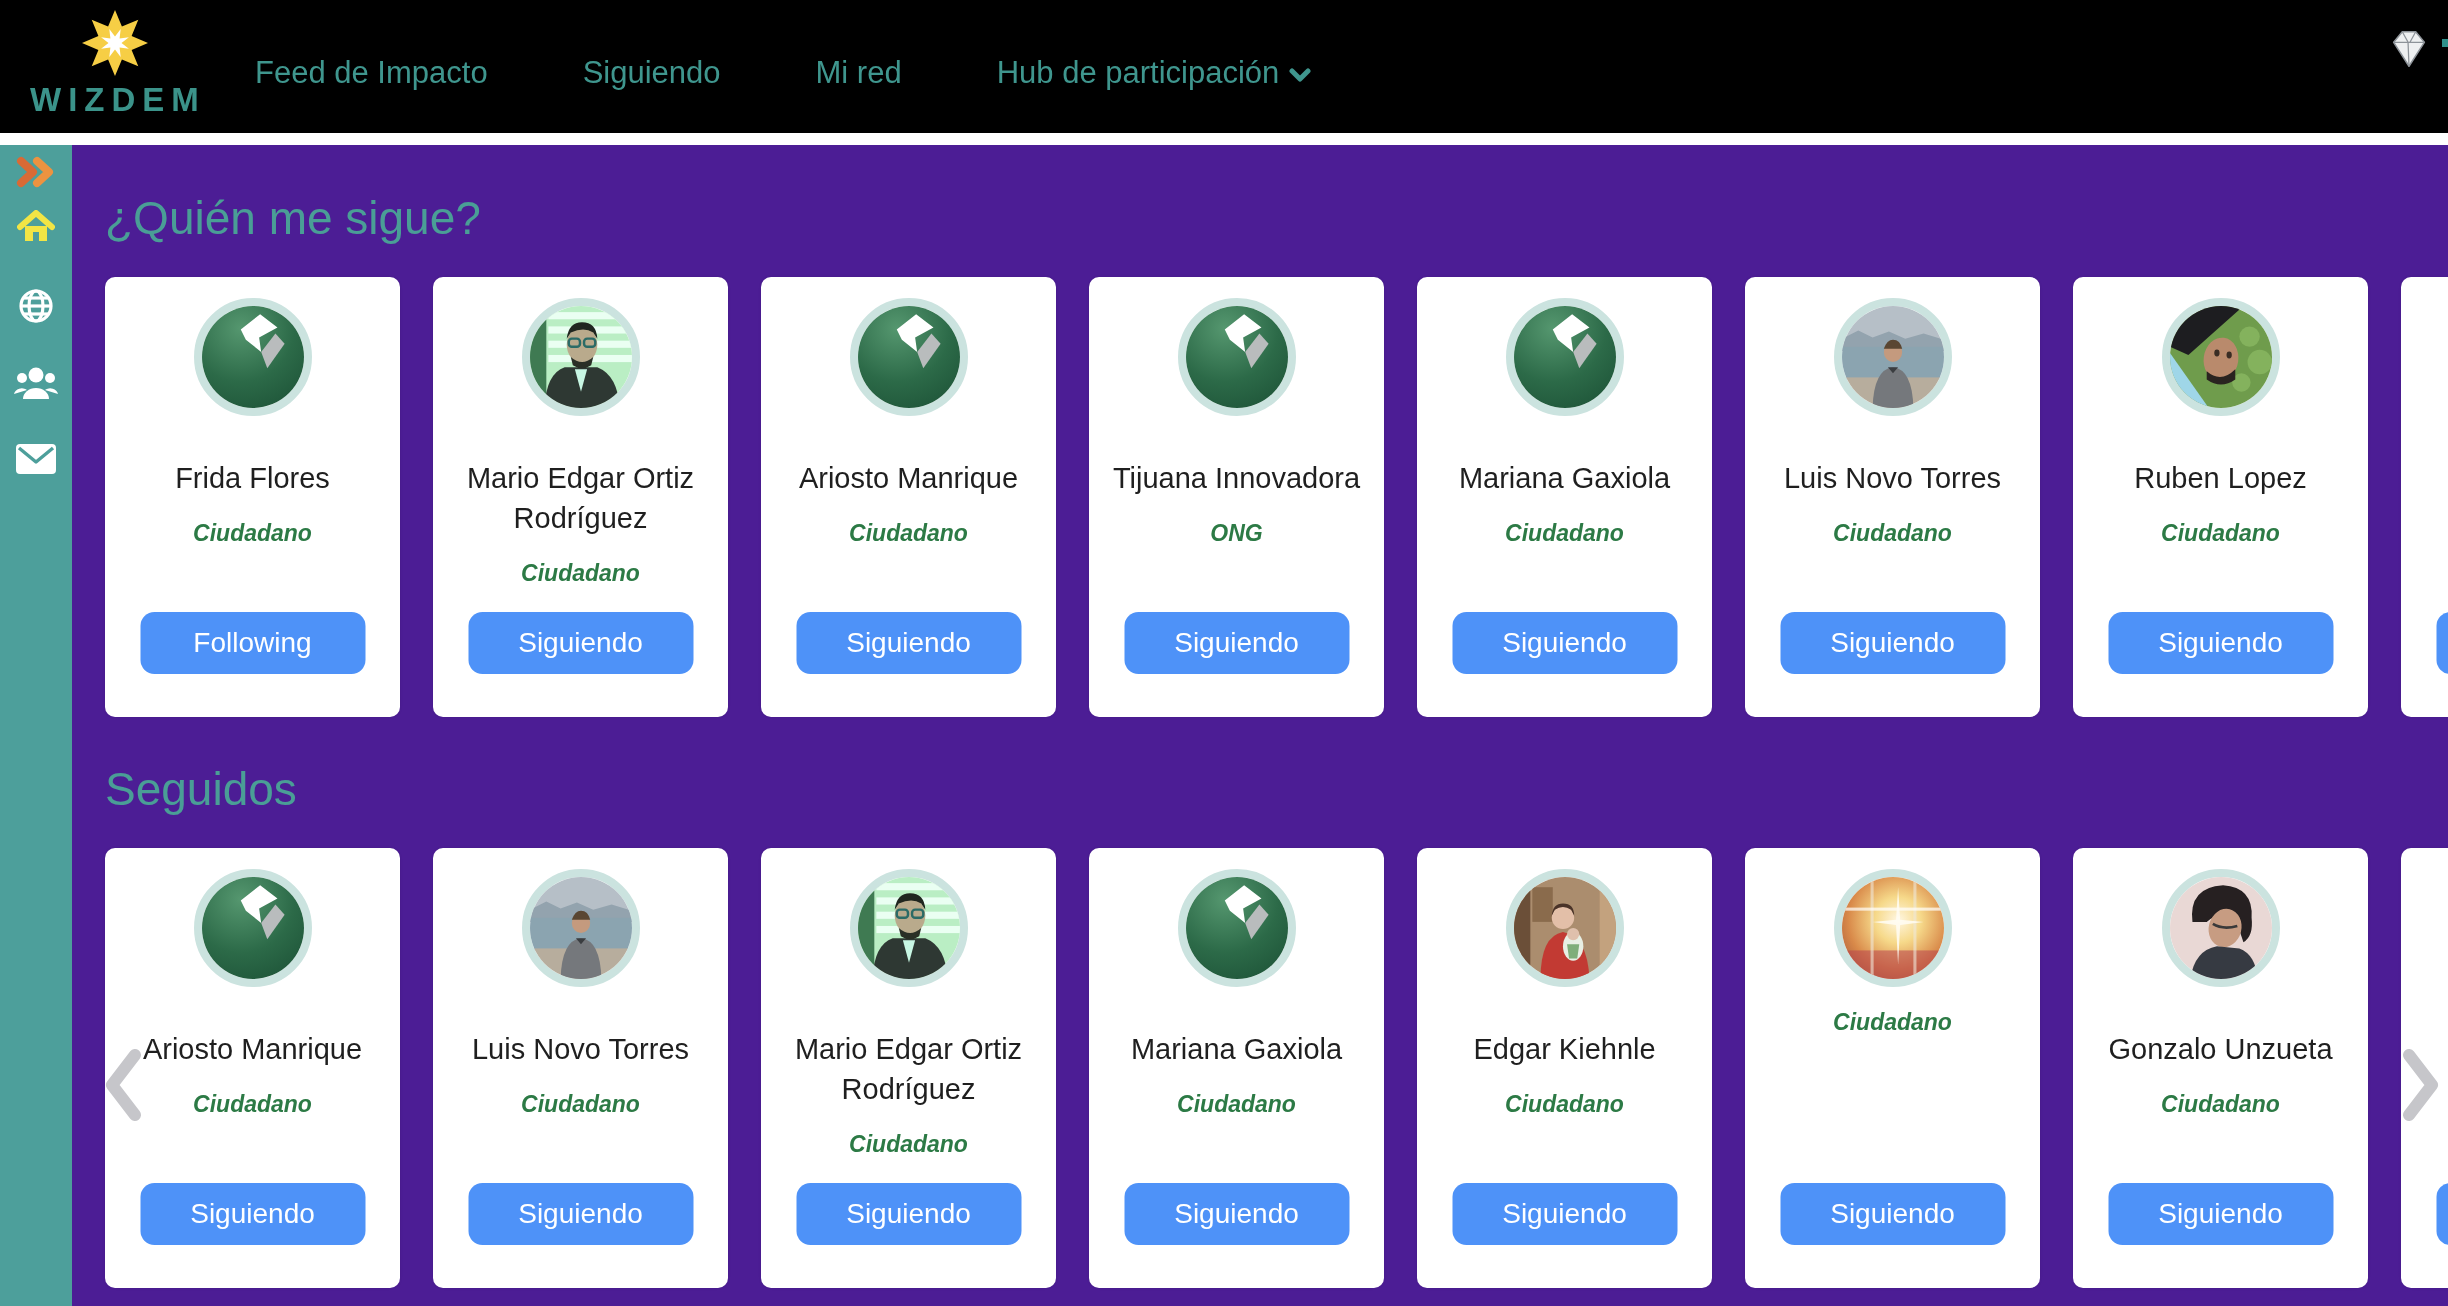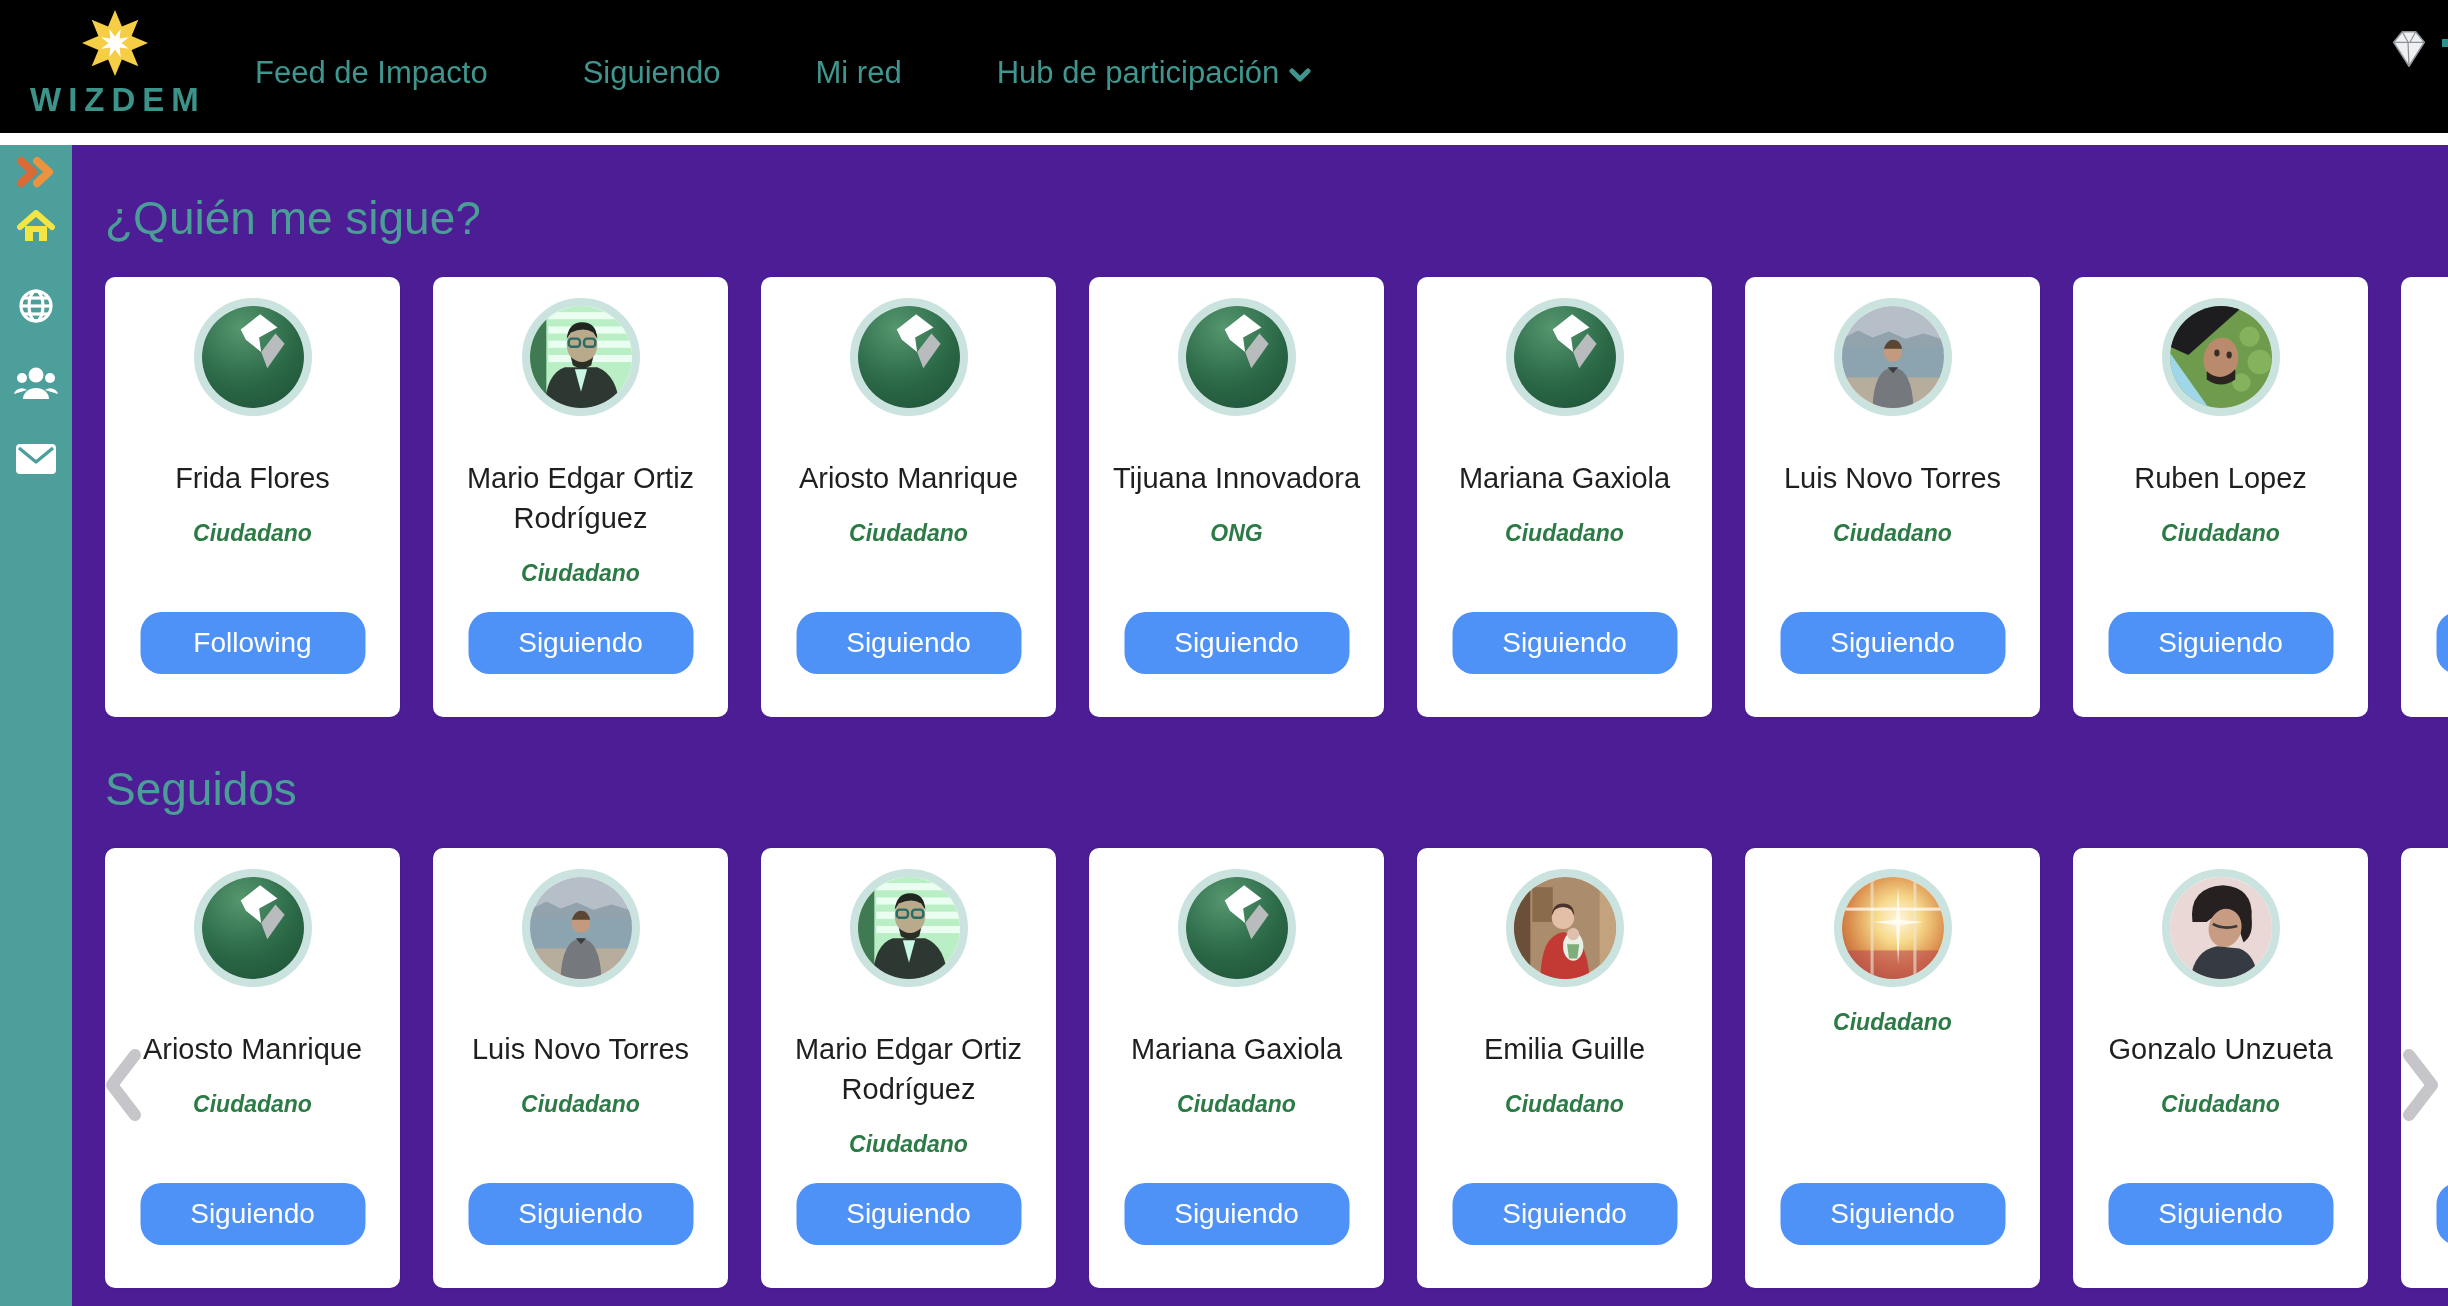--- a/index.html
+++ b/index.html
@@ -39,21 +39,21 @@
   
   .card { position:relative; flex:0 0 295px; width:295px; height:440px; background:#ffffff;
           border-radius:10px; box-shadow:0 0 3px rgba(0,0,0,.10); }
   .avatar { width:118px; height:118px; border-radius:50%; border:8px solid #cbe3df;
             margin:21px auto 0; overflow:hidden; background:#fff; }
   .avatar svg { display:block; width:100%; height:100%; }
   .name { margin-top:42px; padding:0 14px; font-size:29px; line-height:40px; color:#1f1f1f; text-align:center; }
   .role { margin-top:22px; font-size:23px; font-style:italic; font-weight:700; color:#2c7a45; text-align:center; }
   .btn { position:absolute; left:50%; transform:translateX(-50%); bottom:43px; width:225px; height:62px;
          background:#4e92f8; color:#ffffff; font-size:28px; font-family:"Liberation Sans", sans-serif;
-         border:none; border-radius:21px; cursor:pointer; }
+         border:none; border-radius:14px; cursor:pointer; }
   .section:nth-of-type(1) .card.partial .name { padding:0; margin-left:25px; width:132px; }
   .section:nth-of-type(2) .card.partial .name { padding:0; margin-left:46px; width:130px; }
 
   
   .arrow { position:absolute; top:200px; width:38px; height:74px; z-index:5; cursor:pointer; }
   .arrow.left  { left:-1px; }
   .arrow.right { right:8px; }
 </style>
 </head>
 <body>
@@ -390,21 +390,21 @@
                 <rect x="84" width="16" height="100" fill="#c3a27e"></rect>
                 <rect x="18" y="10" width="20" height="34" fill="#8a6b4c"></rect>
                 <path d="M26 100 Q26 58 48 54 Q72 58 74 100 Z" fill="#c23a33"></path>
                 <circle cx="48" cy="40" r="11" fill="#e3bfa8"></circle>
                 <path d="M37 38 Q38 26 48 26 Q59 26 59 38 L56 32 Q48 27 40 32 Z" fill="#4a3328"></path>
                 <ellipse cx="58" cy="68" rx="10" ry="14" fill="#e8efe4"></ellipse>
                 <circle cx="58" cy="56" r="6" fill="#dfc0ac"></circle>
                 <path d="M52 66 L64 66 L62 80 L54 80 Z" fill="#7fae7a"></path>
               </svg>
             </div>
-    <div class="name">Emilia Guille</div>
+    <div class="name">Edgar Kiehnle</div>
     <div class="role">Ciudadano</div>
     <button class="btn">Siguiendo</button>
   </article>
           <article class="card">
     <div class="avatar">
               <svg viewBox="0 0 100 100">
                 <defs>
                   <radialGradient id="gjose" cx="55%" cy="42%" r="75%">
                     <stop offset="0%" stop-color="#fff7e2"></stop>
                     <stop offset="30%" stop-color="#f6d98a"></stop>

